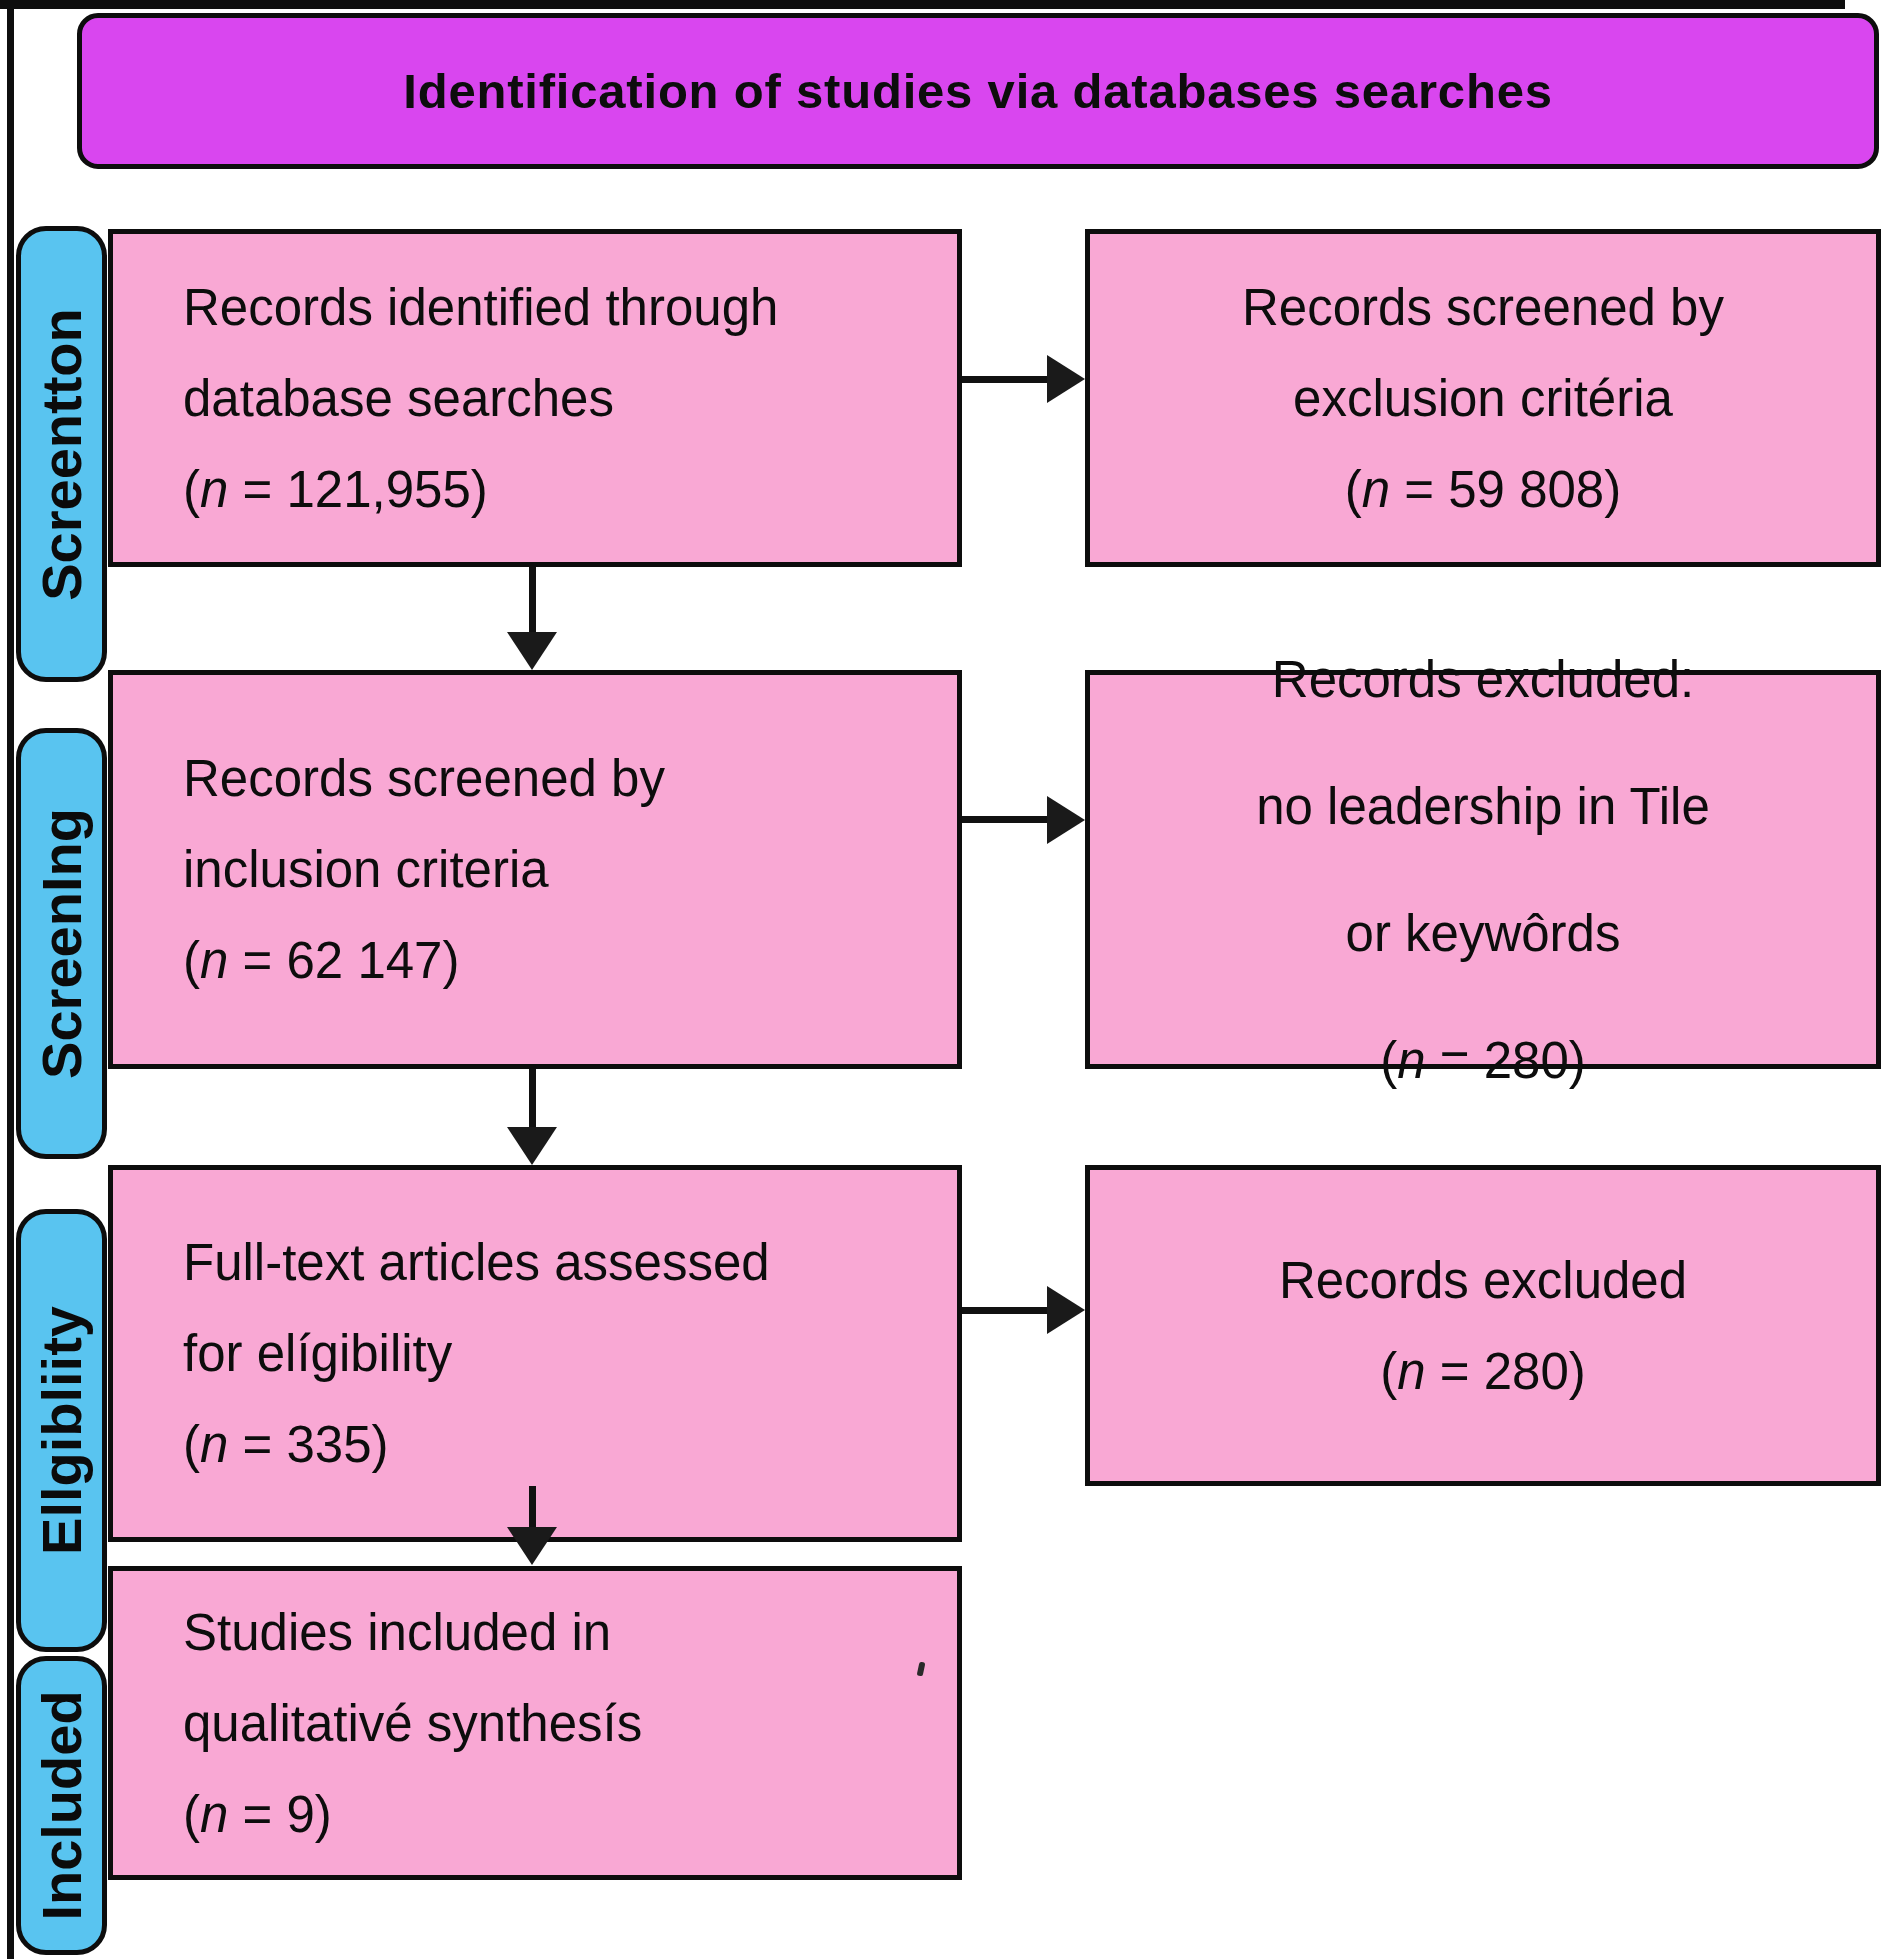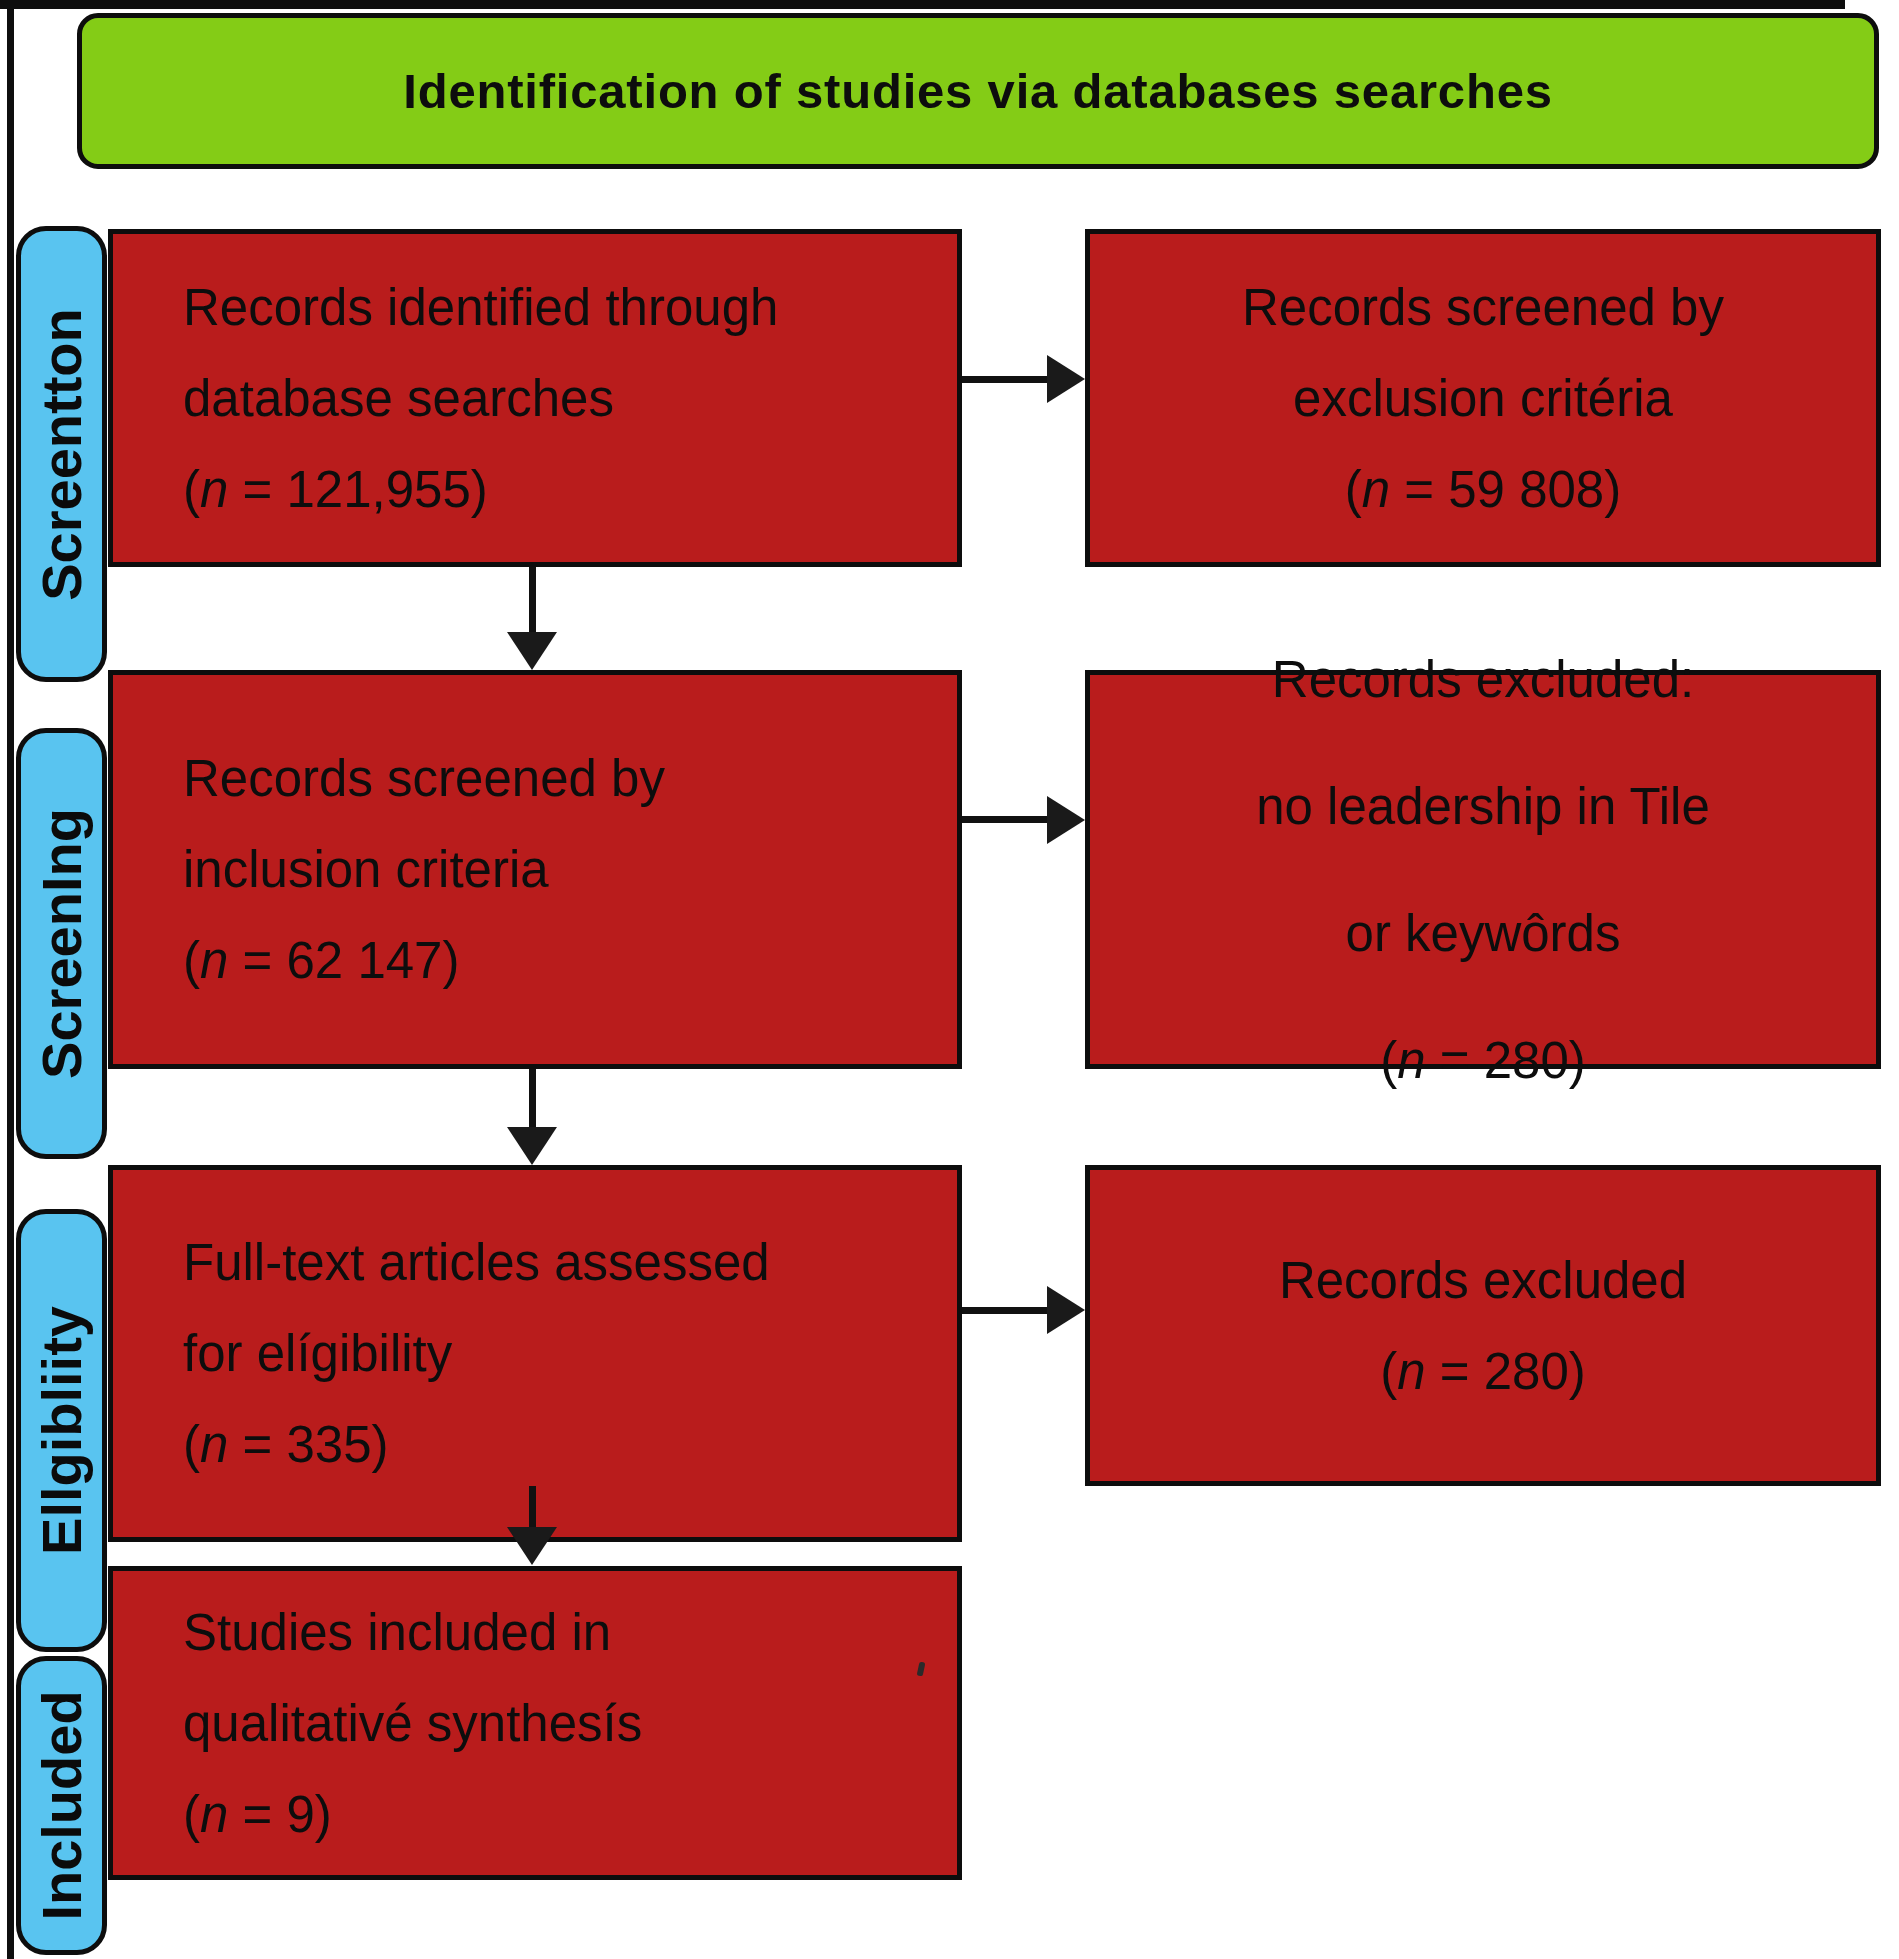--- a/index.html
+++ b/index.html
@@ -7,21 +7,21 @@
     position:relative;width:1899px;height:1959px;background:#ffffff;
     font-family:"Liberation Sans",sans-serif;color:#0d0d0d;overflow:hidden;
   }
   
   .frame-top{position:absolute;left:0;top:0;width:1845px;height:8.8px;background:#0e0e0e;}
   .frame-left{position:absolute;left:7.2px;top:0;width:7.2px;height:1959px;background:#0e0e0e;}
 
   
   .header{
     position:absolute;left:77px;top:12.8px;width:1802px;height:156px;
-    background:#84cc16;border:5.6px solid #0d0d0d;border-radius:21px;
+    background:#d946ef;border:5.6px solid #0d0d0d;border-radius:21px;
     display:flex;align-items:center;justify-content:center;box-sizing:border-box;
   }
   .header .title{font-size:49px;font-weight:bold;letter-spacing:0.8px;}
 
   
   .pill{
     position:absolute;left:16px;width:91px;background:#59C4F0;
     border:5.6px solid #0d0d0d;border-radius:30px;box-sizing:border-box;
     display:flex;align-items:center;justify-content:center;
   }
@@ -29,21 +29,21 @@
     transform:rotate(-90deg);white-space:nowrap;
     font-size:56px;font-weight:bold;color:#0b0b0b;
   }
   .pill1{top:226px;height:456px;}
   .pill2{top:728px;height:431px;}
   .pill3{top:1209px;height:443px;}
   .pill4{top:1656px;height:299px;}
 
   
   .box{
-    position:absolute;background:#b91c1c;border:5.6px solid #0d0d0d;box-sizing:border-box;
+    position:absolute;background:#f9a8d4;border:5.6px solid #0d0d0d;box-sizing:border-box;
     display:flex;flex-direction:column;justify-content:center;
     font-size:51px;line-height:91px;
   }
   .box.leftcol{left:108px;width:854px;padding-left:70px;padding-right:16px;text-align:left;}
   .box.rightcol{left:1085px;width:796px;text-align:center;padding:0 8px;}
   .b1{top:229px;height:338px;}
   .b2{top:229px;height:338px;}
   .b3{top:670px;height:399px;}
   .b4{top:670px;height:399px;gap:36px;}
   .b5{top:1165px;height:377px;}

